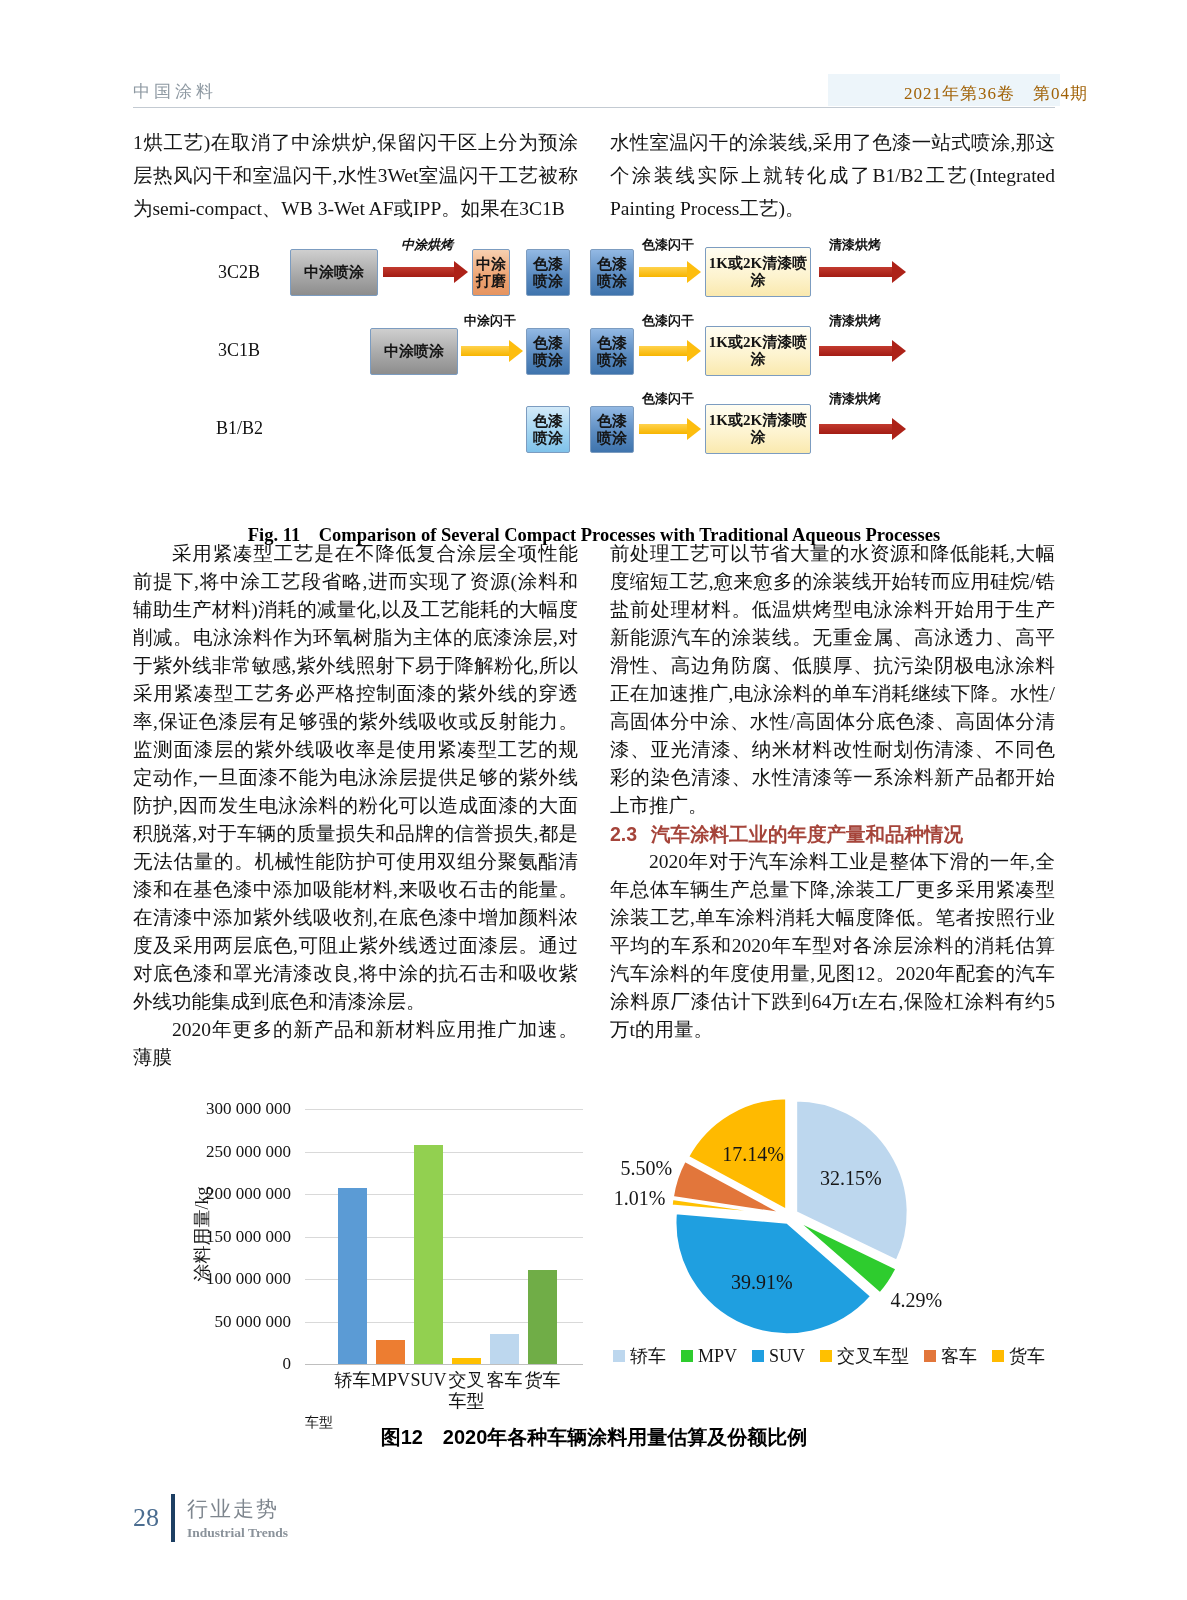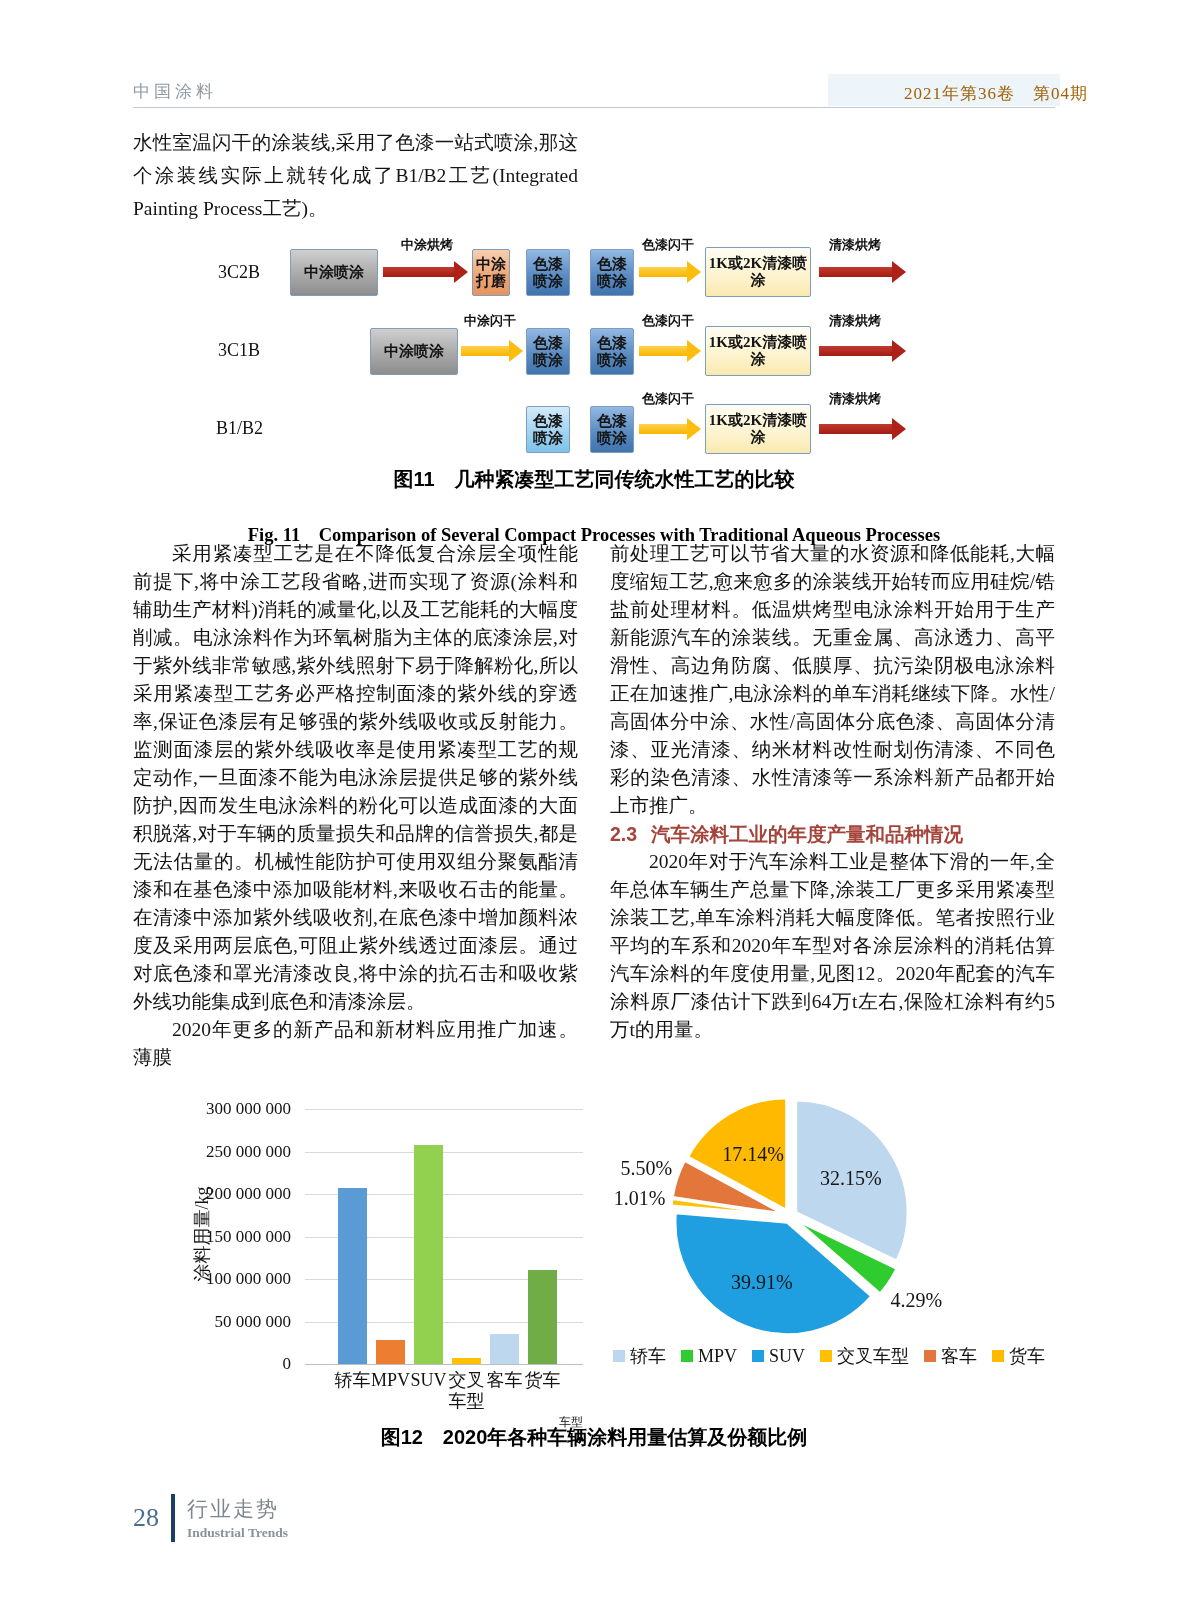--- a/index.html
+++ b/index.html
@@ -57,21 +57,21 @@
 
   
   .bar-chart{position:absolute;left:175px;top:1072px;width:430px;height:360px;font-size:17px;}
   .ylab{position:absolute;left:-38px;top:150px;width:130px;text-align:center;transform:rotate(-90deg);font-size:18px;}
   .yticks{position:absolute;left:0;top:37px;width:116px;height:255px;}
   .yticks .t{position:absolute;right:0;transform:translateY(-50%);white-space:nowrap;font-size:17px;}
   #bar-plot{position:absolute;left:130px;top:37px;width:278px;height:255px;border-bottom:1.5px solid #bfbfbf;}
   .gridline{position:absolute;left:0;right:0;height:1px;background:#d9d9d9;}
   .bar{position:absolute;bottom:0;}
   .xtick{position:absolute;top:261px;text-align:center;font-size:18px;line-height:21px;}
-  .bar-xlabel{position:absolute;left:130px;top:342px;width:278px;text-align:right;font-size:12px;}
+  .bar-xlabel{position:absolute;left:130px;top:342px;width:278px;text-align:left;font-size:14px;}
 
   
   .pie-chart{position:absolute;left:590px;top:1060px;width:478px;height:312px;}
   .legend{position:absolute;left:0;top:284px;width:478px;display:flex;justify-content:center;align-items:center;
           gap:15px;font-size:18px;}
   .legend .item{display:flex;align-items:center;white-space:nowrap;}
   .legend .sw{width:12px;height:12px;display:inline-block;margin-right:5px;}
 
   
   .footer{position:absolute;left:133px;top:1494px;display:flex;align-items:center;}
@@ -85,28 +85,29 @@
 <body>
 
 <div class="page">
 
   <div class="hdr-issue-bg"></div>
   <div class="hdr-journal">中国涂料</div>
   <div class="hdr-issue">2021年第36卷　第04期</div>
   <div class="hdr-line"></div>
 
   <div class="twocol intro">
+    <div class="col">1烘工艺)在取消了中涂烘炉,保留闪干区上分为预涂层热风闪干和室温闪干,水性3Wet室温闪干工艺被称为semi-compact、WB 3-Wet AF或IPP。如果在3C1B</div>
     <div class="col">水性室温闪干的涂装线,采用了色漆一站式喷涂,那这个涂装线实际上就转化成了B1/B2工艺(Integrated Painting Process工艺)。</div>
   </div>
 
   <div class="diagram">
 
     <div class="rowlabel" style="left:85px;top:34px;">3C2B</div>
     <div class="dbox box-gray" style="left:157px;top:21px;width:88px;">中涂喷涂</div>
-    <div class="alabel" style="left:239px;top:8px;">中涂烘烤</div>
+    <div class="alabel" style="left:239px;top:8px;font-style:italic;">中涂烘烤</div>
     <div class="arrow arrow-red" style="left:250px;top:33px;width:85px;">
         <span class="shaft"></span>
         <span class="head"></span>
       </div>
     <div class="dbox box-orange" style="left:339px;top:21px;width:38px;">中涂打磨</div>
     <div class="dbox box-blue" style="left:393px;top:21px;width:44px;">色漆喷涂</div>
     <div class="dbox box-blue" style="left:457px;top:21px;width:44px;">色漆喷涂</div>
     <div class="alabel" style="left:480px;top:8px;">色漆闪干</div>
     <div class="arrow arrow-yellow" style="left:506px;top:33px;width:62px;">
         <span class="shaft"></span>
@@ -149,21 +150,20 @@
         <span class="head"></span>
       </div>
     <div class="dbox box-cream" style="left:572px;top:176px;width:106px;height:50px;">1K或2K清漆喷涂</div>
     <div class="alabel" style="left:667px;top:162px;">清漆烘烤</div>
     <div class="arrow arrow-red" style="left:686px;top:190px;width:87px;">
         <span class="shaft"></span>
         <span class="head"></span>
       </div>
   </div>
 
-  <div class="cap-cn" style="top:466px;">图11　几种紧凑型工艺同传统水性工艺的比较</div>
   <div class="cap-en" style="top:522px;text-align:center;">Fig. 11　Comparison of Several Compact Processes with Traditional Aqueous Processes</div>
 
   <div class="twocol maintext">
     <div class="col">
       <p class="indent">采用紧凑型工艺是在不降低复合涂层全项性能前提下,将中涂工艺段省略,进而实现了资源(涂料和辅助生产材料)消耗的减量化,以及工艺能耗的大幅度削减。电泳涂料作为环氧树脂为主体的底漆涂层,对于紫外线非常敏感,紫外线照射下易于降解粉化,所以采用紧凑型工艺务必严格控制面漆的紫外线的穿透率,保证色漆层有足够强的紫外线吸收或反射能力。监测面漆层的紫外线吸收率是使用紧凑型工艺的规定动作,一旦面漆不能为电泳涂层提供足够的紫外线防护,因而发生电泳涂料的粉化可以造成面漆的大面积脱落,对于车辆的质量损失和品牌的信誉损失,都是无法估量的。机械性能防护可使用双组分聚氨酯清漆和在基色漆中添加吸能材料,来吸收石击的能量。在清漆中添加紫外线吸收剂,在底色漆中增加颜料浓度及采用两层底色,可阻止紫外线透过面漆层。通过对底色漆和罩光清漆改良,将中涂的抗石击和吸收紫外线功能集成到底色和清漆涂层。</p>
       <p class="indent">2020年更多的新产品和新材料应用推广加速。薄膜</p>
     </div>
     <div class="col">
       <p>前处理工艺可以节省大量的水资源和降低能耗,大幅度缩短工艺,愈来愈多的涂装线开始转而应用硅烷/锆盐前处理材料。低温烘烤型电泳涂料开始用于生产新能源汽车的涂装线。无重金属、高泳透力、高平滑性、高边角防腐、低膜厚、抗污染阴极电泳涂料正在加速推广,电泳涂料的单车消耗继续下降。水性/高固体分中涂、水性/高固体分底色漆、高固体分清漆、亚光清漆、纳米材料改性耐划伤清漆、不同色彩的染色清漆、水性清漆等一系涂料新产品都开始上市推广。</p>
       <p class="sec-heading"><span class="num">2.3</span><span>汽车涂料工业的年度产量和品种情况</span></p>

